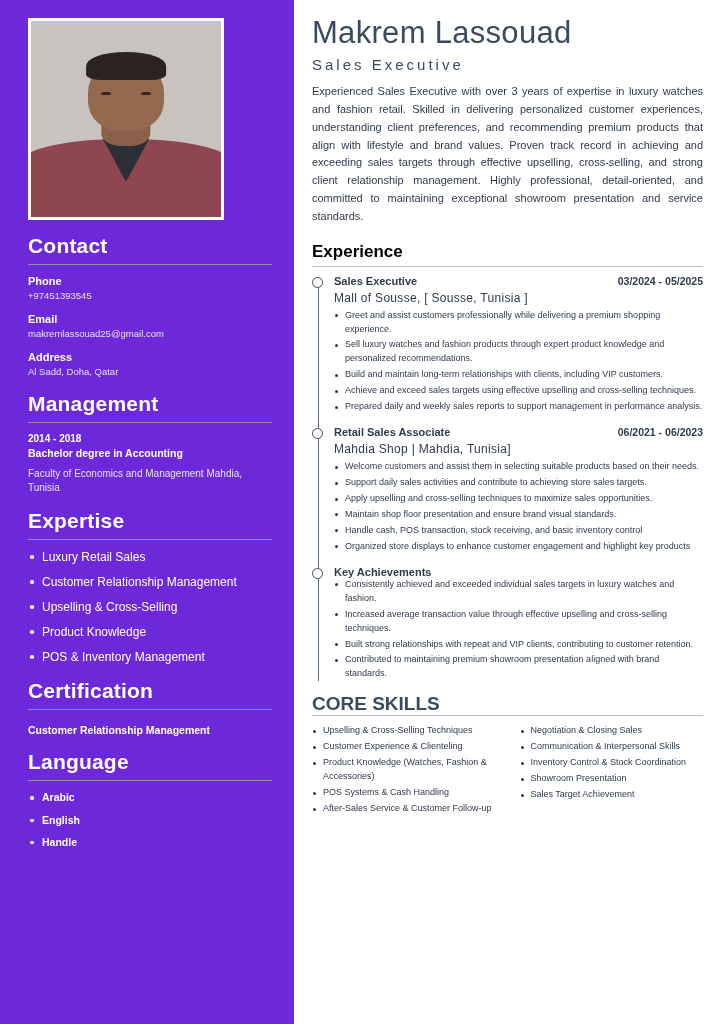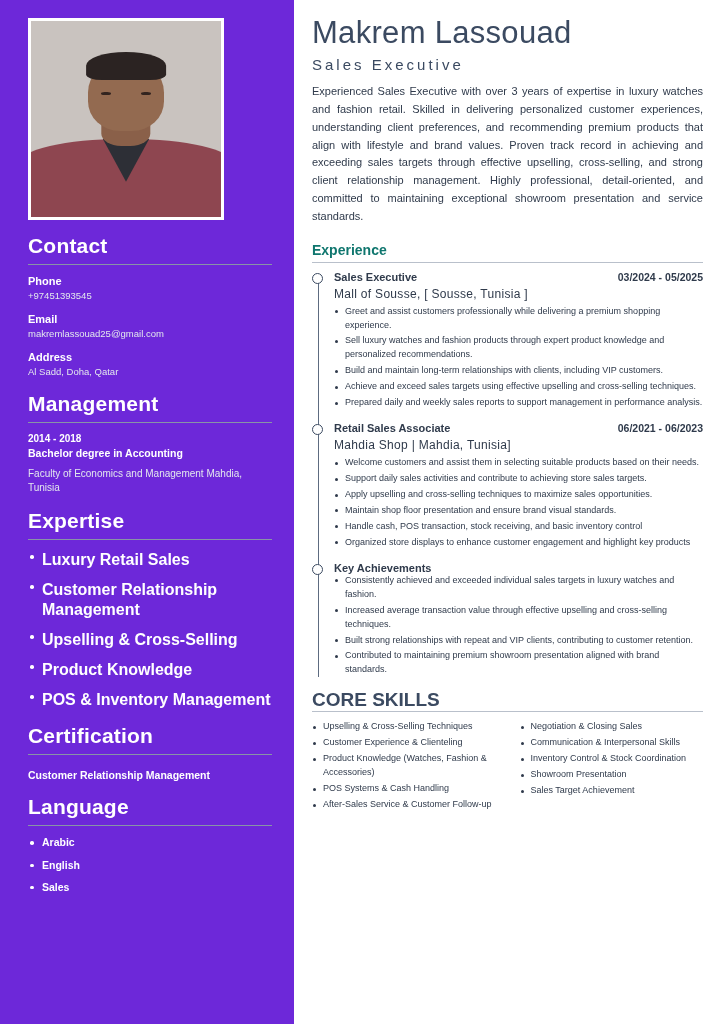--- a/index.html
+++ b/index.html
@@ -94,22 +94,22 @@
     color: #e3e7ee;
     margin-top: 3px;
     line-height: 1.35;
     word-break: break-word;
   }
   .edu-dates { font-size: 10px; font-weight: bold; margin-top: 10px; }
   .edu-degree { font-size: 10.5px; font-weight: bold; margin-top: 3px; }
   .edu-school { font-size: 10px; color: #e3e7ee; margin-top: 8px; line-height: 1.4; }
   .side-list { list-style: none; margin-top: 8px; }
   .side-list li {
-    font-size: 16px;
-    font-weight: bold;
+    font-size: 12px;
+    font-weight: normal;
     margin: 0 0 10px 0;
     padding-left: 14px;
     position: relative;
     line-height: 1.25;
   }
   .side-list li:before {
     content: "";
     position: absolute;
     left: 2px; top: 5px;
     width: 3.5px; height: 3.5px;
@@ -139,22 +139,22 @@
     margin-top: 6px;
     margin-bottom: 10px;
   }
   .summary {
     font-size: 11px;
     line-height: 1.62;
     text-align: justify;
     color: #2f3a4b;
   }
   .sec-head {
-    font-size: 14px;
-    color: #0f766e;
+    font-size: 17px;
+    color: #000000;
     margin-top: 16px;
     margin-bottom: 4px;
   }
   .sec-rule { border-bottom: 1px solid #b9c0cb; margin-bottom: 8px; }
 
   .timeline { position: relative; padding-left: 22px; }
   .timeline:before {
     content: "";
     position: absolute;
     left: 5.5px; top: 6px; bottom: 0;
@@ -258,21 +258,21 @@
       <div class="side-rule"></div>
       <div class="cert-text">Customer Relationship Management</div>
     </div>
 
     <div class="side-section">
       <div class="side-title">Language</div>
       <div class="side-rule"></div>
       <ul class="side-list lang-list">
         <li>Arabic</li>
         <li>English</li>
-        <li>Sales</li>
+        <li>Handle</li>
       </ul>
     </div>
   </aside>
 
   <main class="main">
 
     <h1 class="name">Makrem Lassouad</h1>
     <div class="role">Sales Executive</div>
     <p class="summary">Experienced Sales Executive with over 3 years of expertise in luxury watches and fashion retail. Skilled in delivering personalized customer experiences, understanding client preferences, and recommending premium products that align with lifestyle and brand values. Proven track record in achieving and exceeding sales targets through effective upselling, cross-selling, and strong client relationship management. Highly professional, detail-oriented, and committed to maintaining exceptional showroom presentation and service standards.</p>
 

